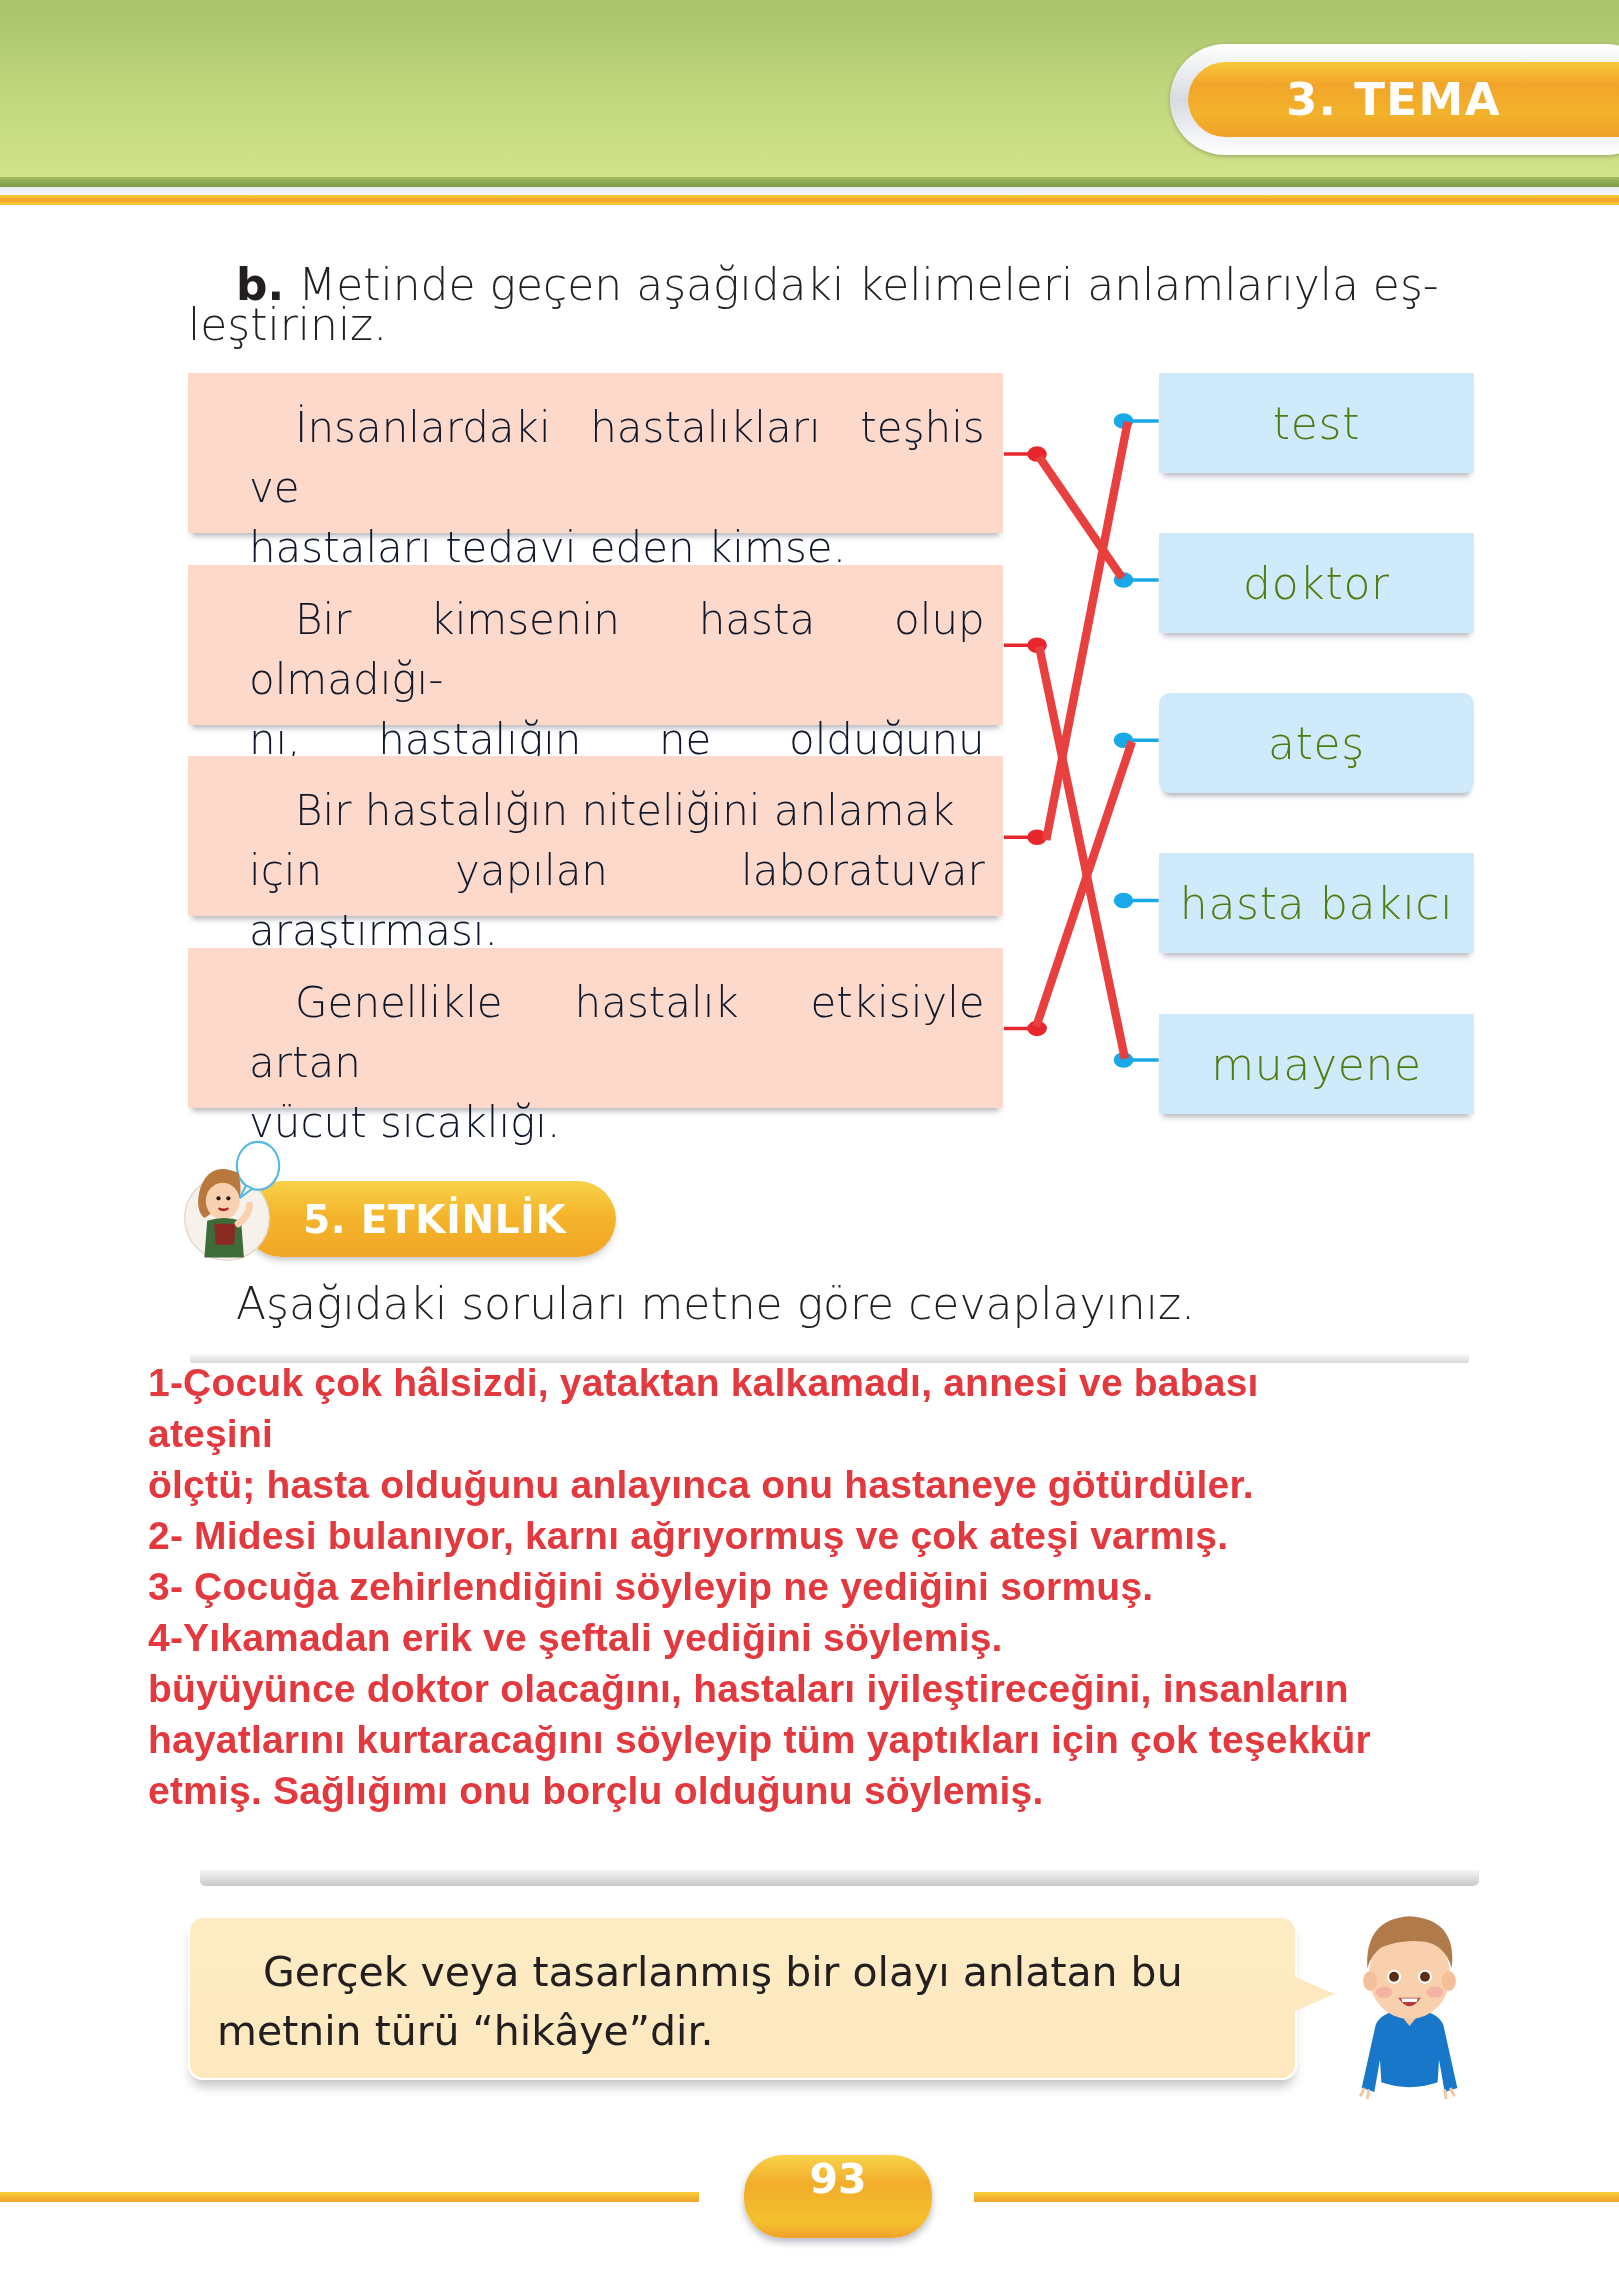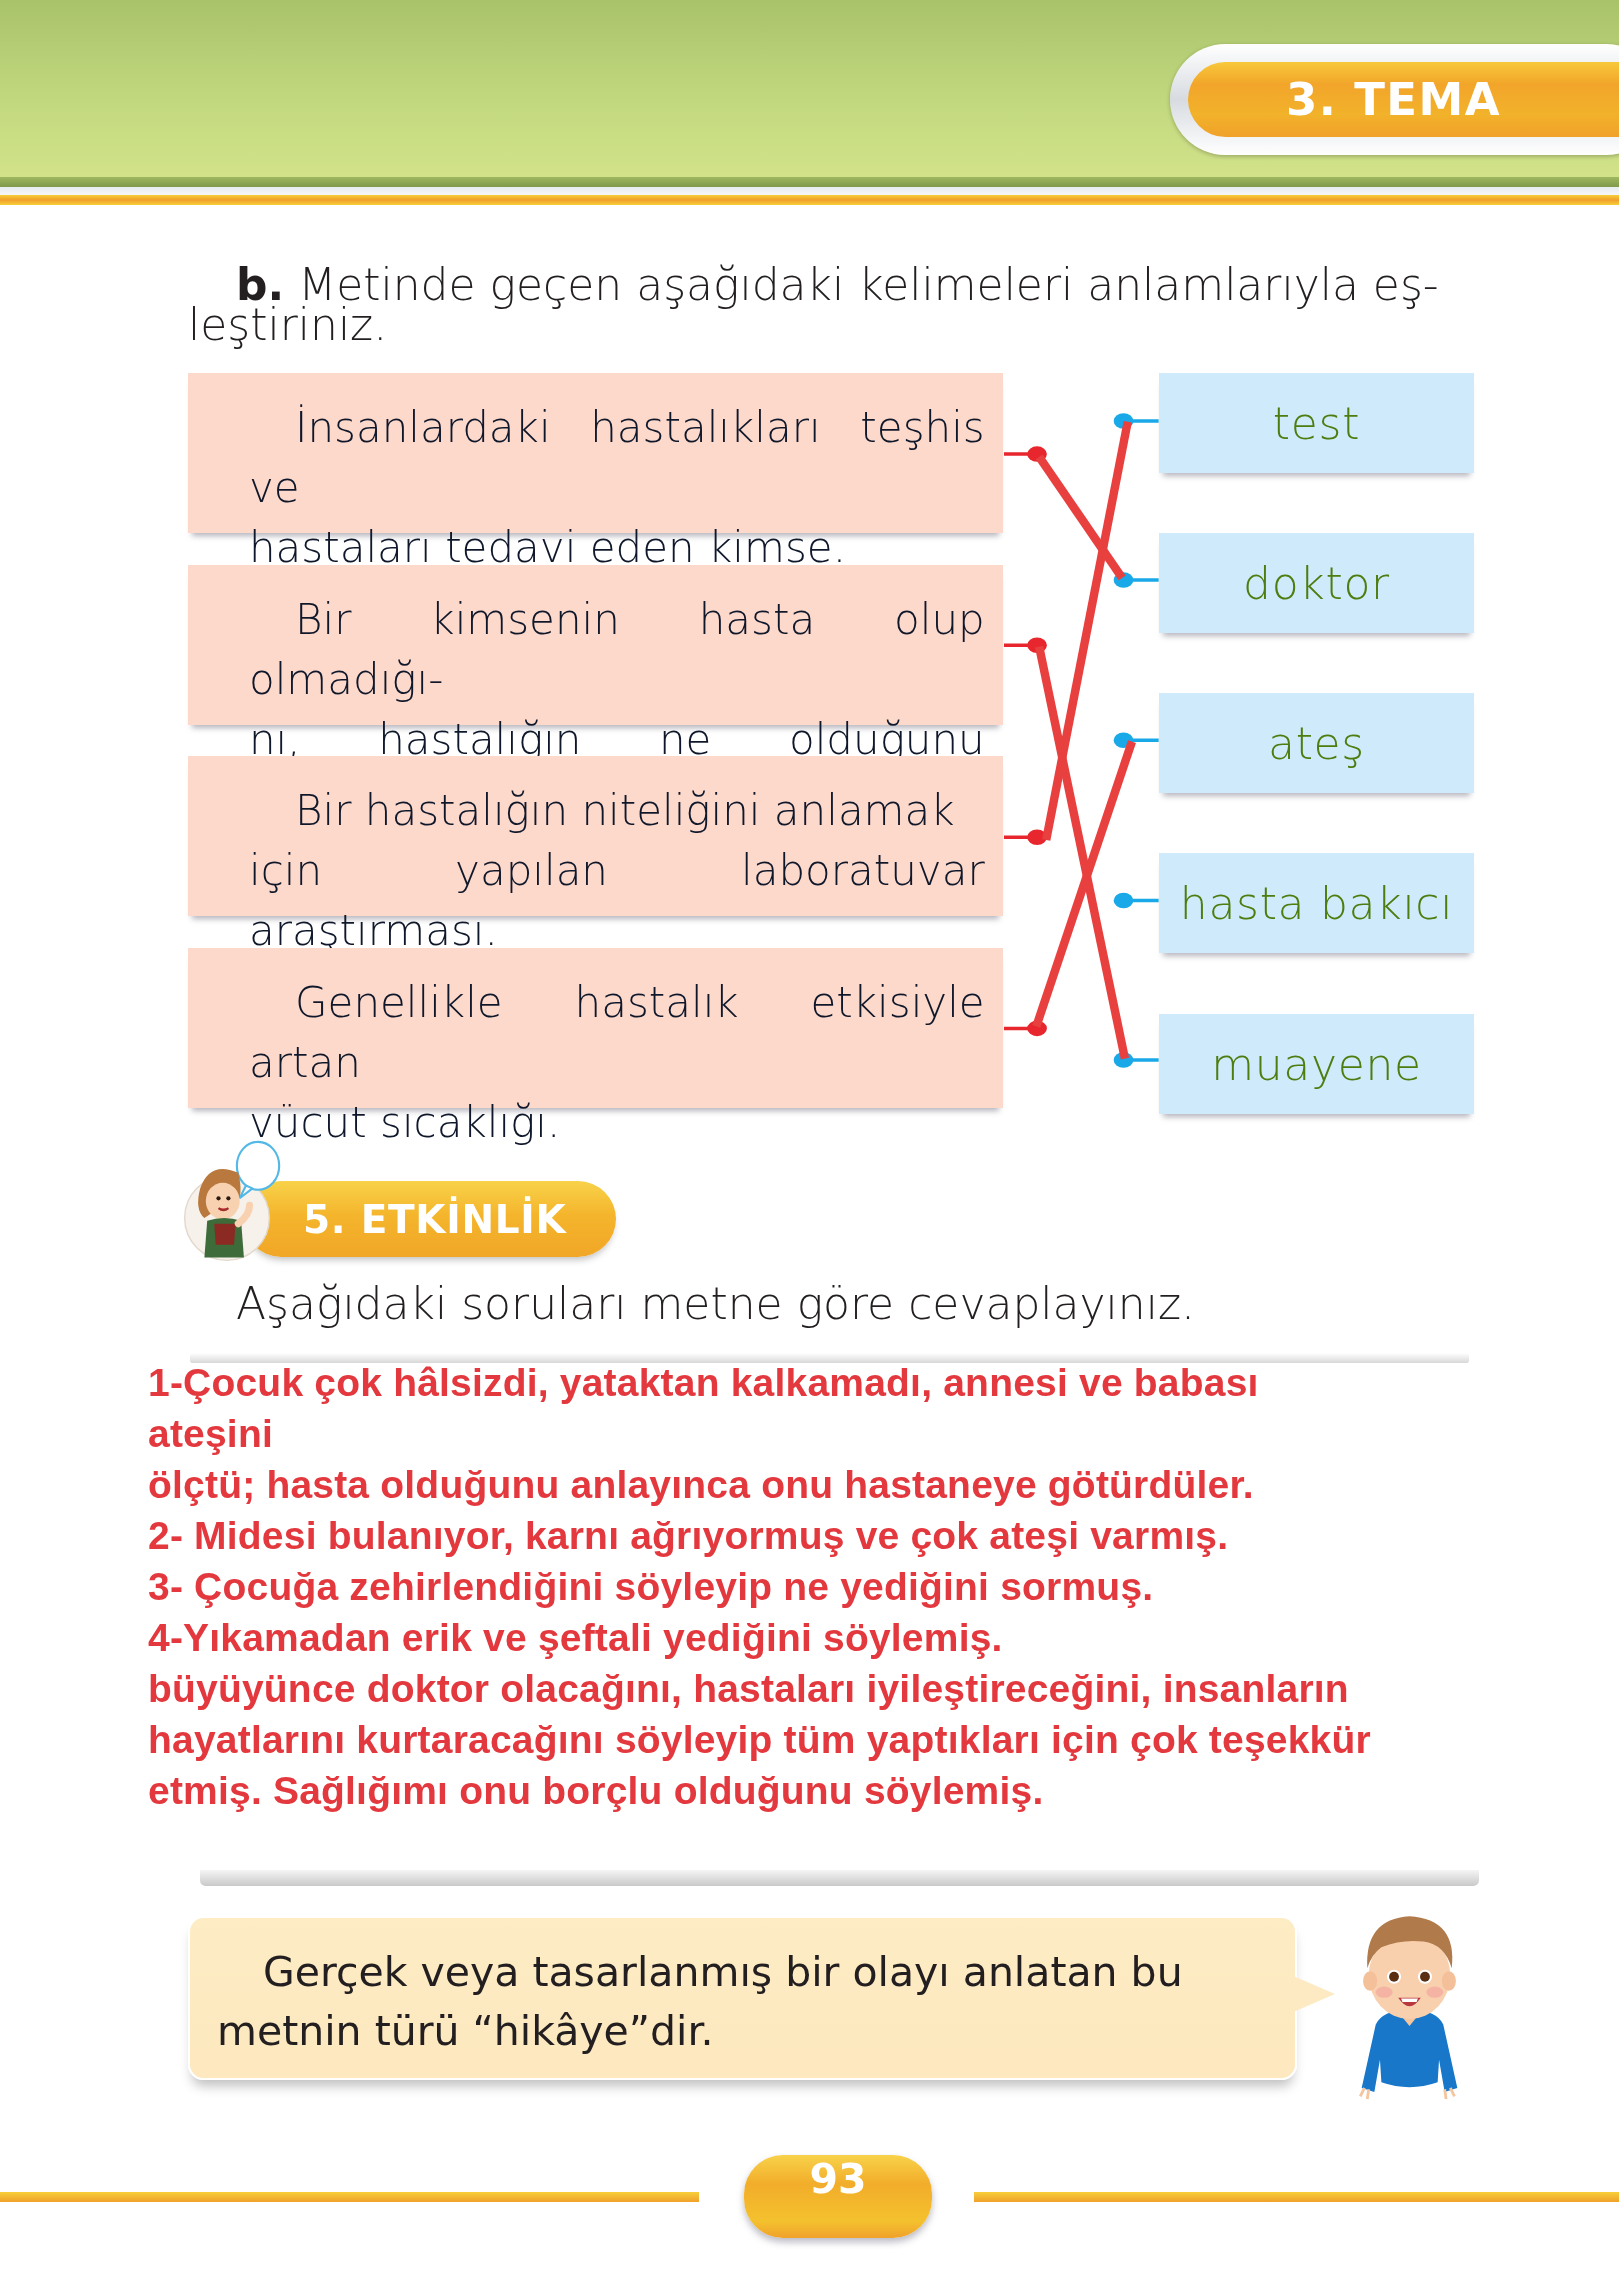--- a/index.html
+++ b/index.html
@@ -117,21 +117,21 @@
     <span>vücut sıcaklığı.</span>
   </div>
 </div>
 
 <div class="abs word-box" style="top:373px;">
   <span class="word-text">test</span>
 </div>
 <div class="abs word-box" style="top:533px;">
   <span class="word-text">doktor</span>
 </div>
-<div class="abs word-box" style="top:693px;">
+<div class="abs word-box" style="top:693px;border-radius:11px;">
   <span class="word-text">ateş</span>
 </div>
 <div class="abs word-box" style="top:853px;">
   <span class="word-text">hasta bakıcı</span>
 </div>
 <div class="abs word-box" style="top:1014px;">
   <span class="word-text">muayene</span>
 </div>
 
 <svg class="lines" width="1620" height="1195" viewBox="0 0 2304 1700">

